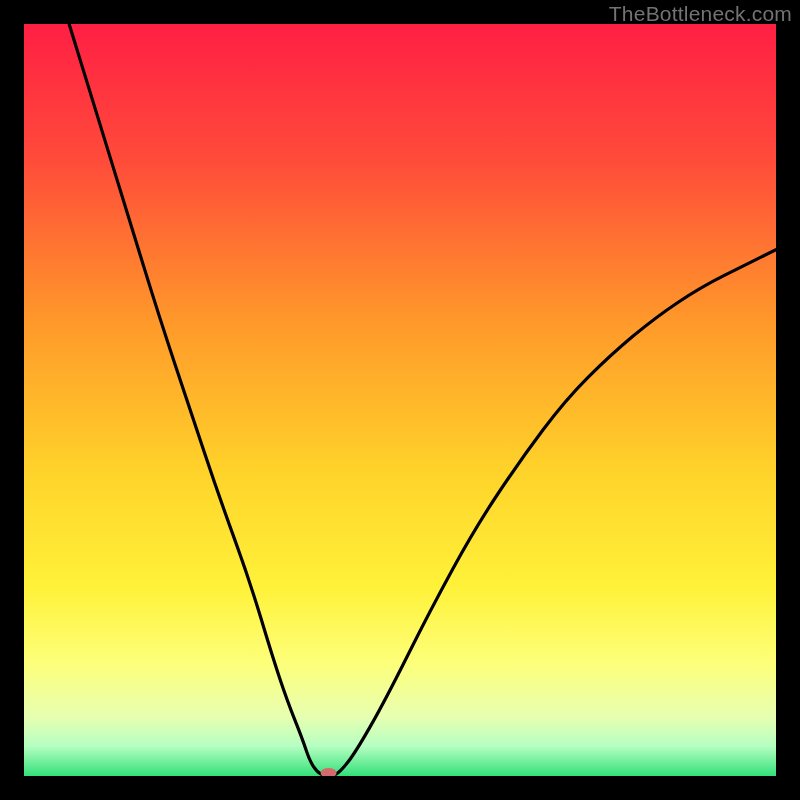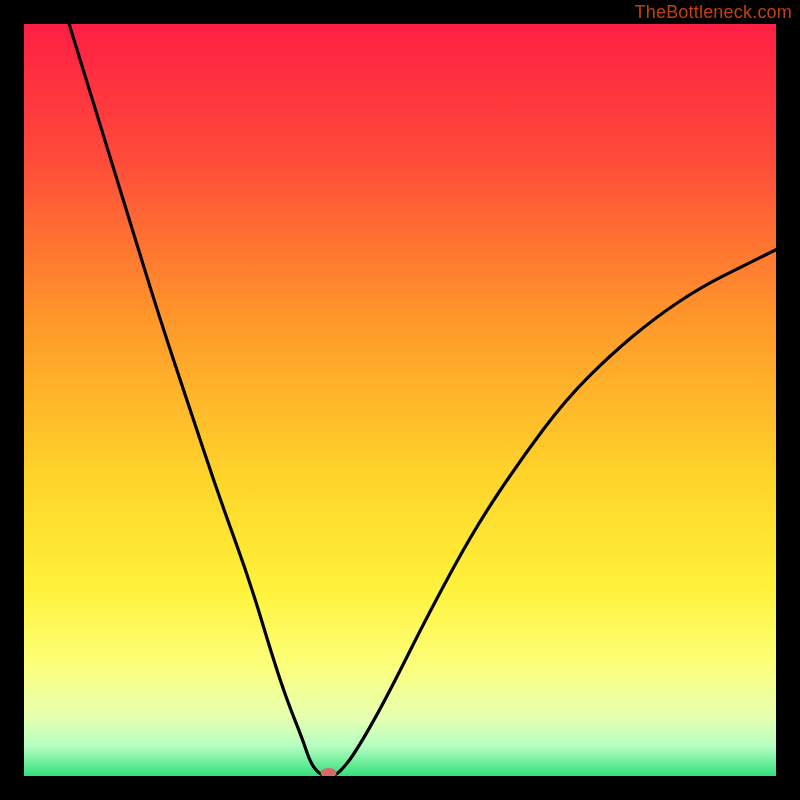--- a/index.html
+++ b/index.html
@@ -23,22 +23,22 @@
     position: absolute;
     left: 0;
     top: 0;
     width: 752px;
     height: 752px;
   }
   .watermark {
     position: absolute;
     top: 2px;
     right: 8px;
-    color: #c2410c;
-    font-size: 18px;
+    color: #737373;
+    font-size: 21px;
     font-weight: 500;
     letter-spacing: 0.2px;
   }
   svg {
     display: block;
   }
 </style>
 </head>
 <body>
 

